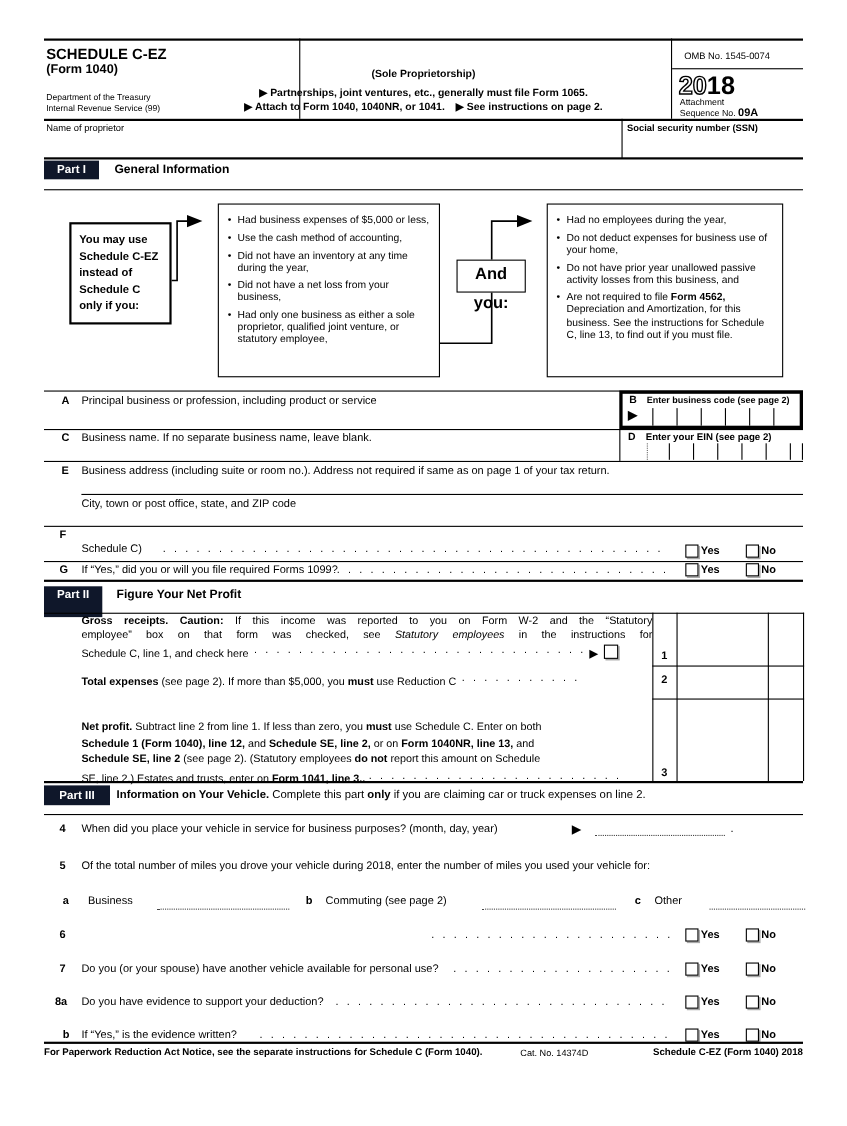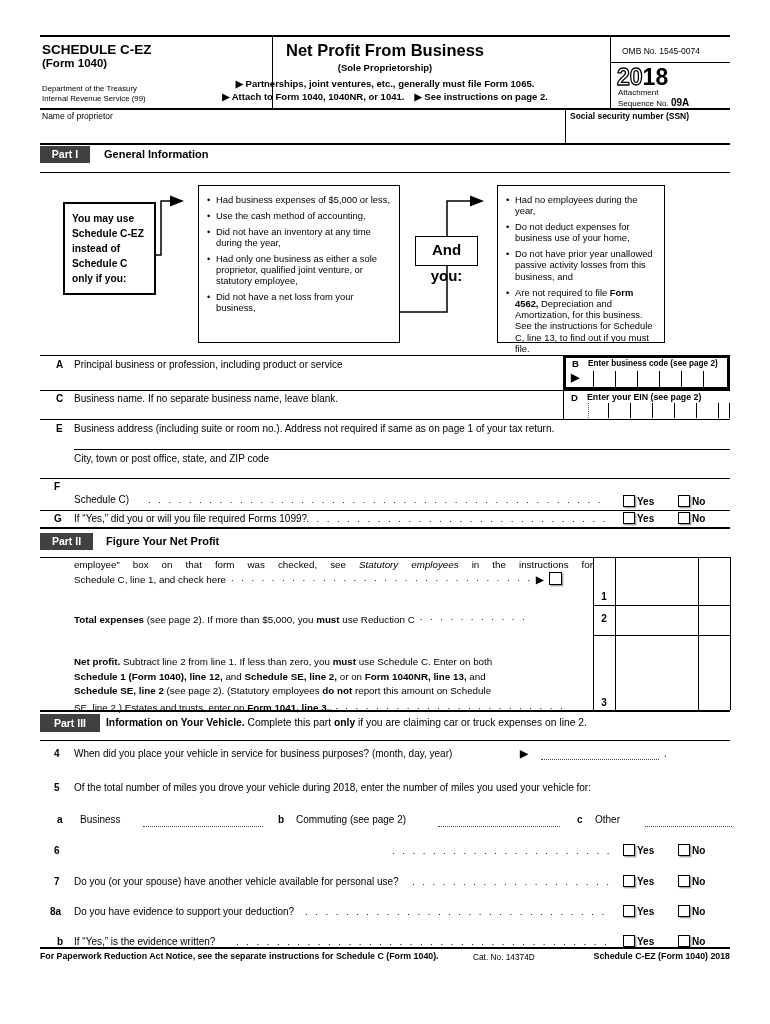--- a/index.html
+++ b/index.html
@@ -5,21 +5,21 @@
   html,body{margin:0;padding:0;background:#fff;}
   .page{position:relative;width:770px;height:1024px;background:#fff;color:#000;
         font-family:"Liberation Sans",sans-serif;overflow:hidden;}
   .ab{position:absolute;}
   .b{font-weight:bold;}
   .it{font-style:italic;}
   .hl{position:absolute;background:#000;height:1px;}
   .vl{position:absolute;background:#000;width:1px;}
   .t{font-size:10px;line-height:12px;white-space:nowrap;}
   .letter{font-size:10px;font-weight:bold;white-space:nowrap;}
-  .pl{position:absolute;background:#404040;color:#fff;font-weight:bold;font-size:10.5px;
+  .pl{position:absolute;background:#0f172a;color:#fff;font-weight:bold;font-size:10.5px;
       text-align:center;line-height:17px;}
   .sect{position:absolute;font-weight:bold;font-size:11px;white-space:nowrap;}
   .cbx{position:absolute;width:10px;height:10px;background:#fff;border:1.2px solid #000;
        box-shadow:1.4px 1.4px 0 #a8a8a8;}
   .cbx-in{display:inline-block;width:11px;height:11px;background:#fff;border:1.2px solid #000;
        box-shadow:1.4px 1.4px 0 #a8a8a8;vertical-align:-2px;margin-left:5px;}
   .yn{position:absolute;font-size:10px;font-weight:bold;white-space:nowrap;}
   .ldr{position:absolute;overflow:hidden;white-space:nowrap;letter-spacing:7.5px;
        font-size:9.8px;height:12px;}
   .ldr-in{display:inline-block;overflow:hidden;white-space:nowrap;letter-spacing:7.5px;
@@ -44,21 +44,20 @@
   <div class="vl" style="left:610px;top:35px;height:73px"></div>
   <div class="hl" style="left:40px;top:108px;width:690px;height:2px"></div>
   <div class="vl" style="left:565px;top:108px;height:36px"></div>
   <div class="hl" style="left:40px;top:143px;width:690px;height:2px"></div>
 
   <div class="ab b nw" style="left:42px;top:42px;font-size:13.5px">SCHEDULE C-EZ</div>
   <div class="ab b nw" style="left:42px;top:57px;font-size:11.5px">(Form 1040)</div>
   <div class="ab nw" style="left:42px;top:84px;font-size:7.8px">Department of the Treasury</div>
   <div class="ab nw" style="left:42px;top:94px;font-size:7.8px">Internal Revenue Service (99)</div>
 
-  <div class="ab ctr b" style="top:41px;font-size:16.5px">Net Profit From Business</div>
   <div class="ab ctr b" style="top:62px;font-size:9.5px">(Sole Proprietorship)</div>
   <div class="ab ctr b" style="top:78px;font-size:9.5px">▶ Partnerships, joint ventures, etc., generally must file Form 1065.</div>
   <div class="ab ctr b" style="top:91px;font-size:9.5px"><span>▶ Attach to Form 1040, 1040NR, or 1041.</span><span style="margin-left:10px">▶ See instructions on page 2.</span></div>
 
   <div class="ab nw" style="left:622px;top:46px;font-size:8.5px">OMB No. 1545-0074</div>
   <div class="hl" style="left:611px;top:62px;width:119px"></div>
   <div class="ab nw" style="left:617px;top:64px;font-size:23px;font-weight:bold"><span class="y20">20</span><span>18</span></div>
   <div class="ab nw" style="left:618px;top:88px;font-size:8px">Attachment</div>
   <div class="ab nw" style="left:618px;top:97px;font-size:8px"><span>Sequence No. </span><span class="b" style="font-size:10px">09A</span></div>
 
@@ -83,29 +82,29 @@
     <div class="b" style="font-size:10.2px;line-height:15px">Schedule C-EZ</div>
     <div class="b" style="font-size:10.2px;line-height:15px">instead of</div>
     <div class="b" style="font-size:10.2px;line-height:15px">Schedule C</div>
     <div class="b" style="font-size:10.2px;line-height:15px">only if you:</div>
   </div>
 
   <div class="bx" style="left:198px;top:185px;width:202px;height:158px;padding:8px 7px 0 7px">
     <div class="bullet"><span>Had business expenses of $5,000 or less,</span></div>
     <div class="bullet"><span>Use the cash method of accounting,</span></div>
     <div class="bullet"><span>Did not have an inventory at any time during the year,</span></div>
+    <div class="bullet"><span>Did not have a net loss from your business,</span></div>
     <div class="bullet"><span>Had only one business as either a sole proprietor, qualified joint venture, or statutory employee,</span></div>
-    <div class="bullet"><span>Did not have a net loss from your business,</span></div>
   </div>
 
   <div class="bx" style="left:415px;top:236px;width:63px;height:30px;text-align:center">
     <div class="b" style="font-size:15px;line-height:26px">And you:</div>
   </div>
 
-  <div class="bx" style="left:497px;top:185px;width:168px;height:158px;border-width:1.5px;padding:8px 6px 0 7px">
+  <div class="bx" style="left:497px;top:185px;width:215px;height:158px;border-width:1.5px;padding:8px 6px 0 7px">
     <div class="bullet"><span>Had no employees during the year,</span></div>
     <div class="bullet"><span>Do not deduct expenses for business use of your home,</span></div>
     <div class="bullet"><span>Do not have prior year unallowed passive activity losses from this business, and</span></div>
     <div class="bullet"><span>Are not required to file </span><span class="b">Form 4562,</span><span> Depreciation and Amortization, for this business. See the instructions for Schedule C, line 13, to find out if you must file.</span></div>
   </div>
 
   <div class="hl" style="left:40px;top:355px;width:690px"></div>
   <div class="ab letter" style="left:56px;top:359px">A</div>
   <div class="ab t" style="left:74px;top:359px">Principal business or profession, including product or service</div>
   <div class="cell-rg" style="left:74px;top:372px;width:480px;height:16px"></div>
@@ -160,32 +159,33 @@
   <div class="hl" style="left:40px;top:510px;width:690px"></div>
   <div class="ab letter" style="left:54px;top:513px">G</div>
   <div class="ab t" style="left:74px;top:513px">If “Yes,” did you or will you file required Forms 1099?</div>
   <div class="ldr" style="left:296px;top:513px;width:314px">..............................................................................</div>
   <div class="cbx" style="left:623px;top:512px"></div>
   <div class="yn" style="left:637px;top:513px">Yes</div>
   <div class="cbx" style="left:678px;top:512px"></div>
   <div class="yn" style="left:692px;top:513px">No</div>
 
   <div class="hl" style="left:40px;top:527px;width:690px;height:2px"></div>
-  <div class="pl" style="left:40px;top:533px;width:53px;height:17px">Part II</div>
+  <div class="pl" style="left:40px;top:533px;width:53px;height:28px">Part II</div>
   <div class="sect" style="left:106px;top:535px">Figure Your Net Profit</div>
   <div class="hl" style="left:40px;top:557px;width:691px"></div>
 
   <div class="vl" style="left:593px;top:557px;height:153px"></div>
   <div class="vl" style="left:615px;top:557px;height:153px"></div>
   <div class="vl" style="left:698px;top:557px;height:153px"></div>
   <div class="vl" style="left:730px;top:557px;height:153px"></div>
   <div class="hl" style="left:593px;top:605px;width:138px"></div>
   <div class="hl" style="left:593px;top:635px;width:138px"></div>
 
   <div class="ab" style="left:74px;top:558px;width:519px;font-size:9.8px;line-height:13.4px">
+    <div class="jl"><span class="b">Gross receipts. Caution:</span><span> If this income was reported to you on Form W-2 and the “Statutory</span></div>
     <div class="jl"><span>employee” box on that form was checked, see </span><span class="it">Statutory employees</span><span> in the instructions for</span></div>
     <div class="nw"><span>Schedule C, line 1, and check here</span><span class="ldr-in" style="width:300px;margin-left:5px">..............................................................................</span><span class="b" style="margin-left:5px">▶</span><span class="cbx-in"></span></div>
   </div>
   <div class="ab letter" style="left:593px;top:591px;width:22px;text-align:center">1</div>
   <div class="cell-rg" style="left:616px;top:558px;width:81px;height:46px"></div>
   <div class="cell-rg" style="left:699px;top:558px;width:30px;height:46px"></div>
 
   <div class="ab nw" style="left:74px;top:611px;font-size:9.8px"><span class="b">Total expenses</span><span> (see page 2). If more than $5,000, you </span><span class="b">must</span><span> use Reduction C</span><span class="ldr-in" style="width:108px;margin-left:5px">..............................................................................</span></div>
   <div class="ab letter" style="left:593px;top:613px;width:22px;text-align:center">2</div>
   <div class="cell-rg" style="left:616px;top:606px;width:81px;height:28px"></div>

